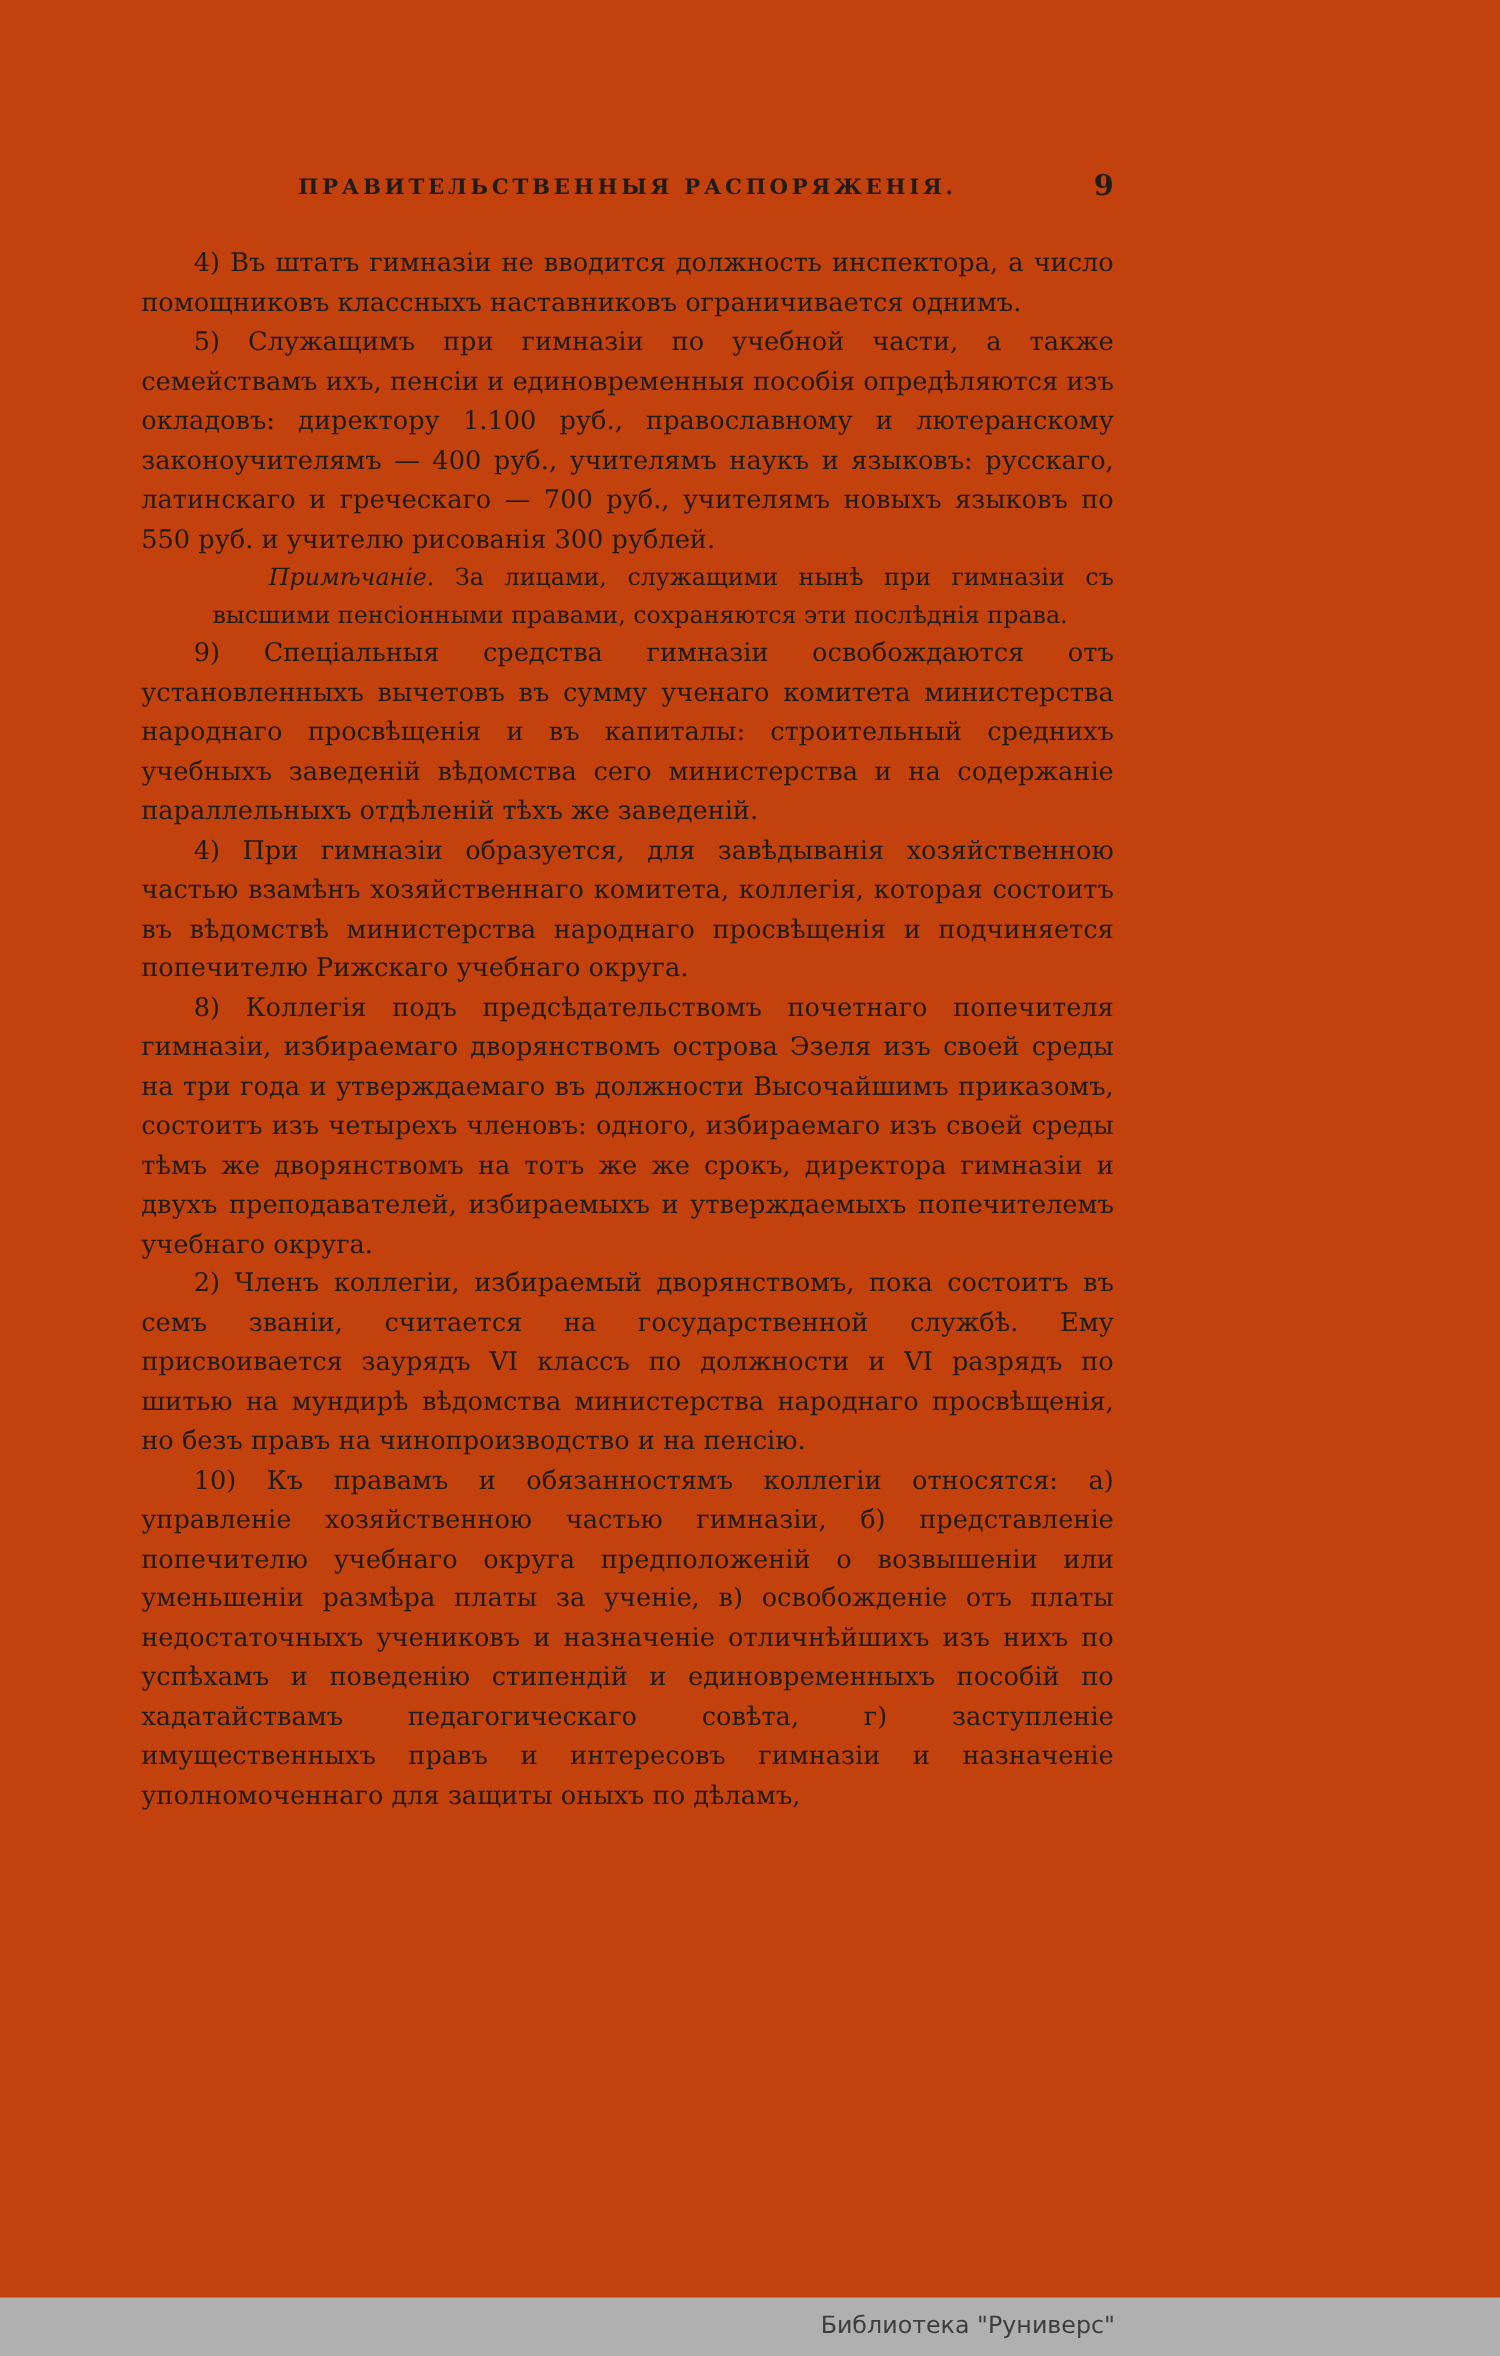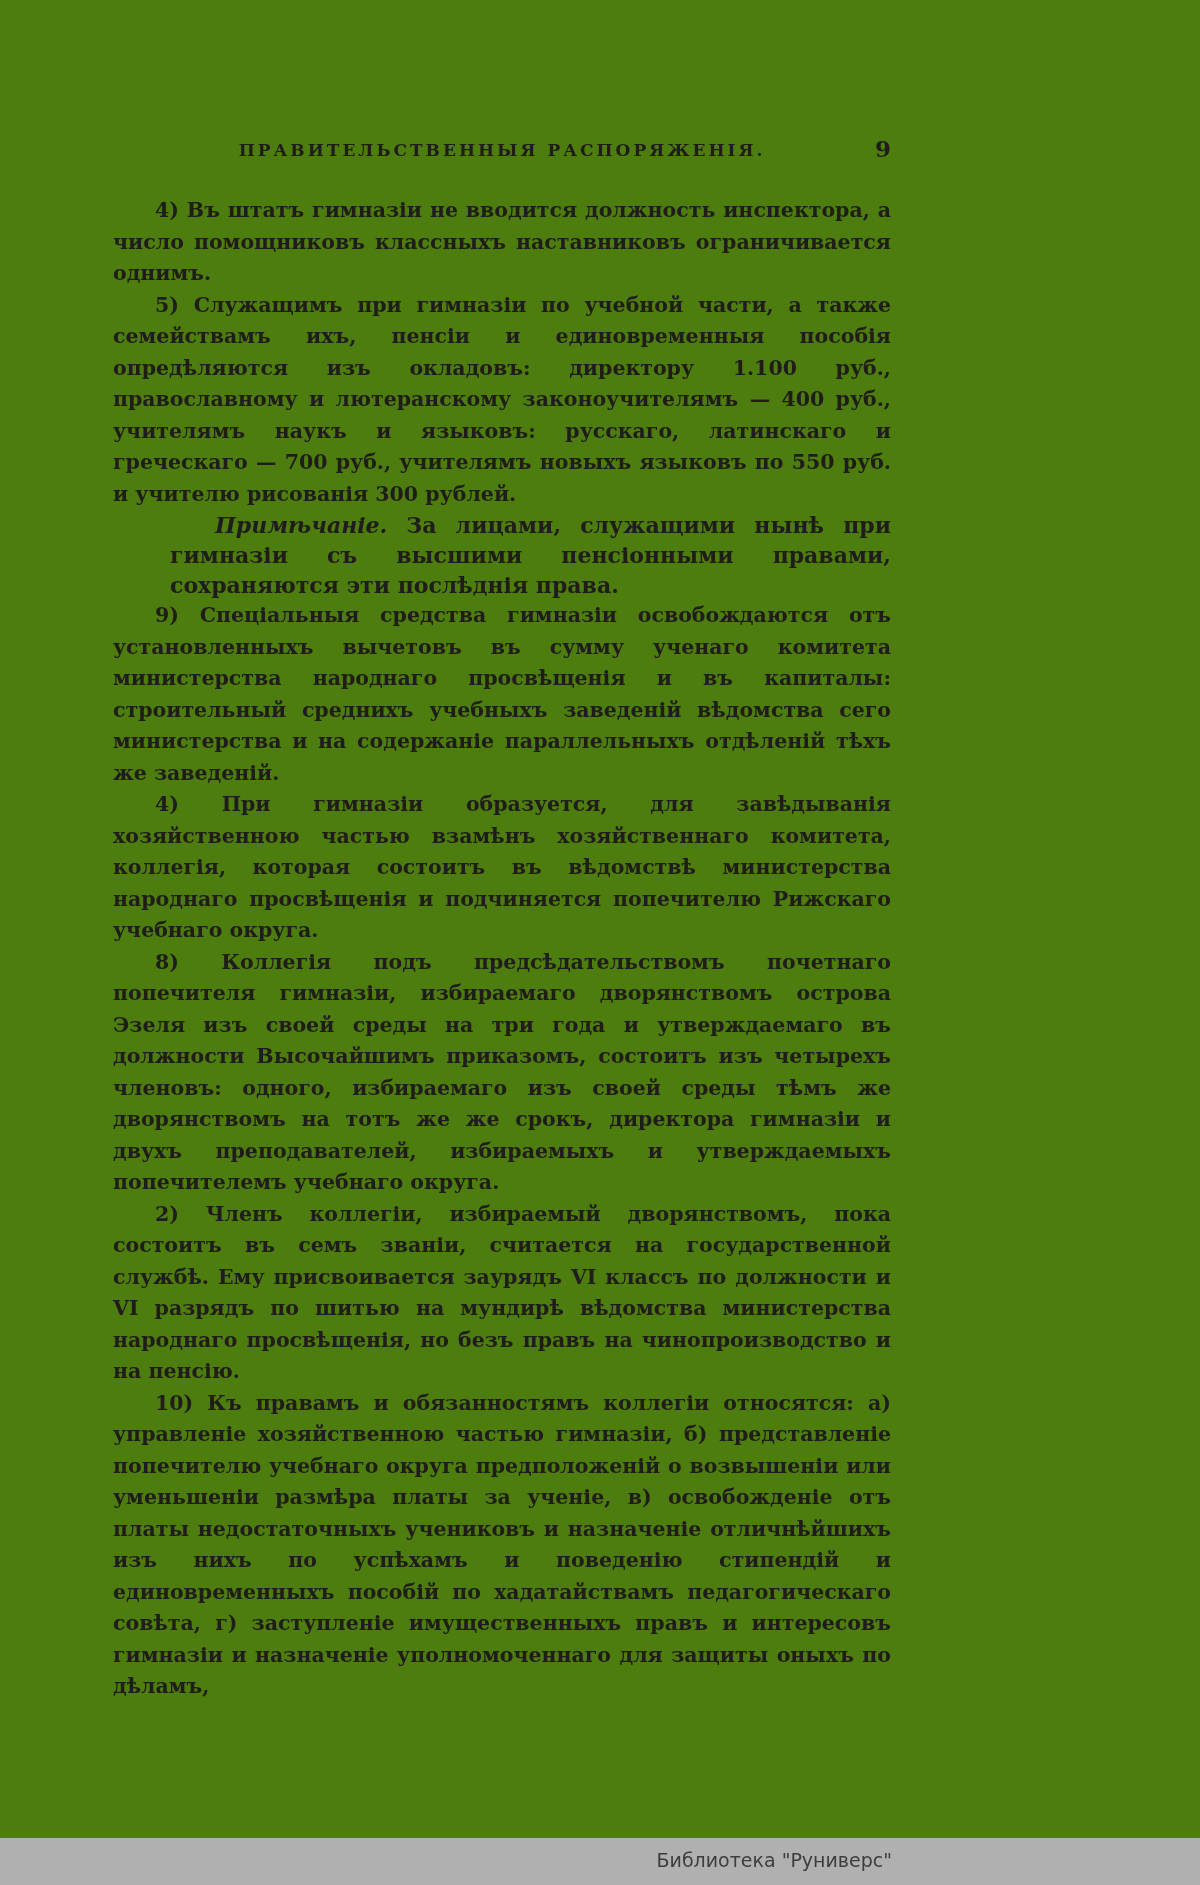--- a/index.html
+++ b/index.html
@@ -8,21 +8,21 @@
     position: relative;
     width: 1200px;
     height: 1885px;
     font-family: "DejaVu Serif", serif;
     color: #1f1c19;
     overflow: hidden;
   }
   .page {
     position: absolute;
     inset: 0;
-    background: #4d7c0f;
+    background: #c2410c;
   }
   .header-row {
     position: absolute;
     top: 140px;
     left: 113px;
     width: 778px;
     height: 30px;
   }
   .running-title {
     text-align: center;
@@ -38,29 +38,29 @@
     font-size: 23px;
     font-weight: bold;
   }
   .body-col {
     position: absolute;
     top: 195px;
     left: 113px;
     width: 778px;
     font-size: 20.5px;
     line-height: 31.5px;
-    font-weight: bold;
+    font-weight: normal;
     text-align: justify;
   }
   .body-col p {
     text-indent: 42px;
   }
   .body-col p.note {
     margin-left: 57px;
-    font-size: 22px;
+    font-size: 19px;
     line-height: 30px;
     text-indent: 45px;
   }
   .note-label {
     font-style: italic;
   }
   .footer-bar {
     position: absolute;
     left: 0;
     right: 0;

